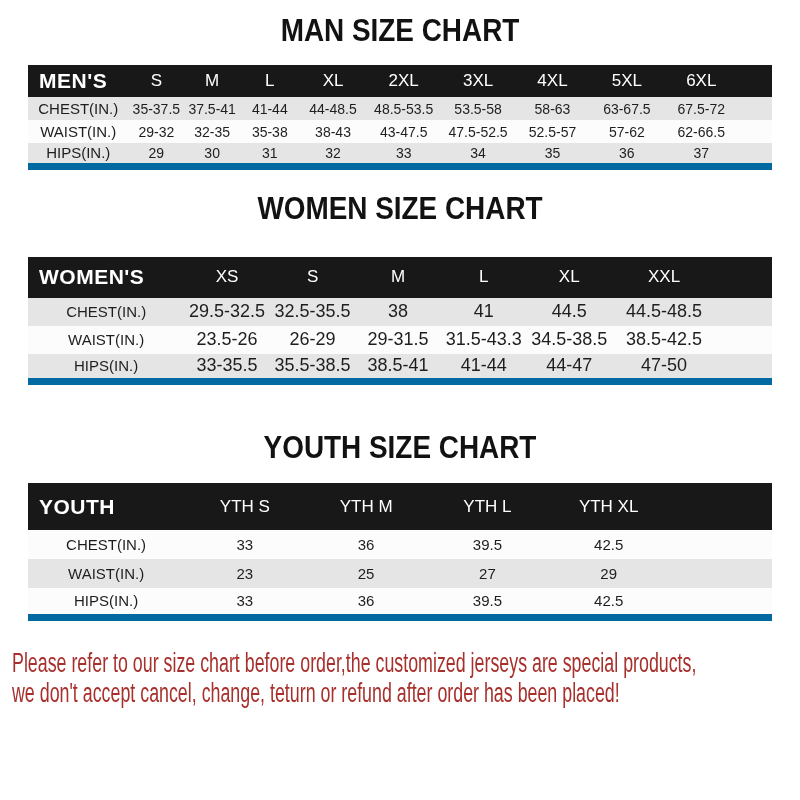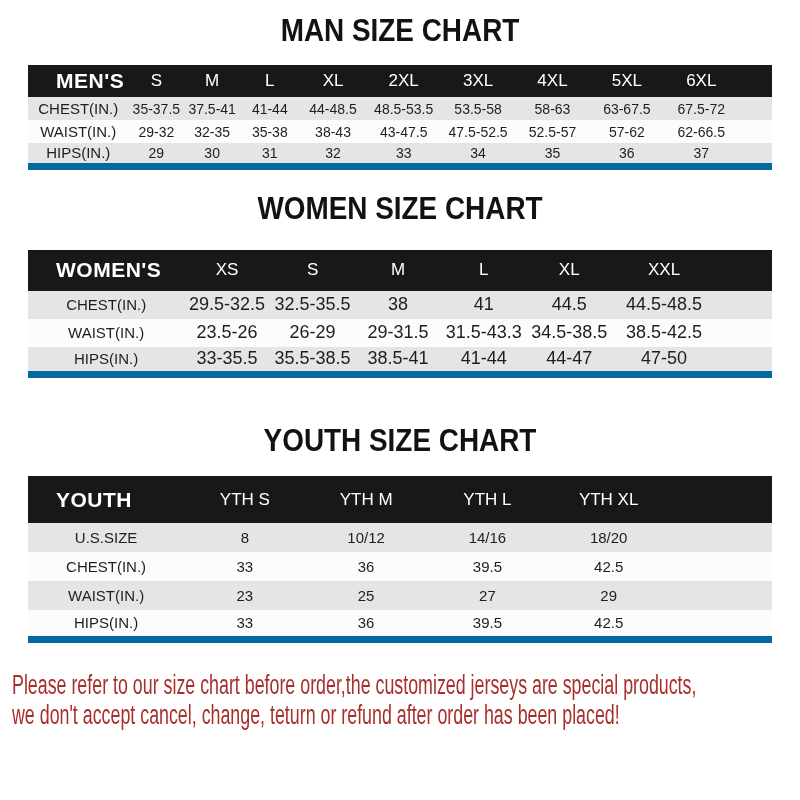--- a/index.html
+++ b/index.html
@@ -37,37 +37,37 @@
   .size-table {
     width: 744px; margin-left: auto; margin-right: auto;
     border-collapse: collapse; table-layout: fixed;
   }
   .size-table tr.bar { background: #181818; }
   .size-table tr.bar th {
     color: #ffffff; font-weight: 400; font-size: 17px;
     text-align: center; vertical-align: middle; padding: 0;
   }
   .size-table tr.bar th.bar-label {
-    text-align: left; padding-left: 28px;
+    text-align: left; padding-left: 11px;
     font-weight: bold; font-size: 21px; letter-spacing: 0.5px;
   }
   .size-table td {
     text-align: center; vertical-align: middle;
     color: #1e1e1e; padding: 0;
   }
   .size-table td.row-label { font-size: 15px; }
   .size-table tr.r-gray  { background: #E5E5E5; }
   .size-table tr.r-white { background: #FCFCFC; }
   .size-table tbody tr:last-child td { border-bottom: 7px solid #0369a1; }
 
   .table-men { margin-top: 17px; }
   .table-men tr.bar th { height: 32px; }
   .table-men td { height: 23px; font-size: 14px; }
 
-  .table-women { margin-top: 24px; }
+  .table-women { margin-top: 31px; }
   .table-women tr.bar th { height: 41px; }
   .table-women td { height: 28px; font-size: 18px; }
 
   .table-youth { margin-top: 18px; }
   .table-youth tr.bar th { height: 47px; }
   .table-youth td { height: 29px; font-size: 15px; }
 
   
   .notice { margin-top: 27px; padding-left: 12px; }
   .notice-line {
@@ -238,28 +238,20 @@
         <tr class="bar">
           <th class="bar-label">YOUTH</th>
           <th>YTH S</th>
           <th>YTH M</th>
           <th>YTH L</th>
           <th>YTH XL</th>
           <th></th>
         </tr>
       </thead>
       <tbody>
-        <tr class="r-gray">
-          <td class="row-label">U.S.SIZE</td>
-          <td>8</td>
-          <td>10/12</td>
-          <td>14/16</td>
-          <td>18/20</td>
-          <td></td>
-        </tr>
         <tr class="r-white">
           <td class="row-label">CHEST(IN.)</td>
           <td>33</td>
           <td>36</td>
           <td>39.5</td>
           <td>42.5</td>
           <td></td>
         </tr>
         <tr class="r-gray">
           <td class="row-label">WAIST(IN.)</td>

